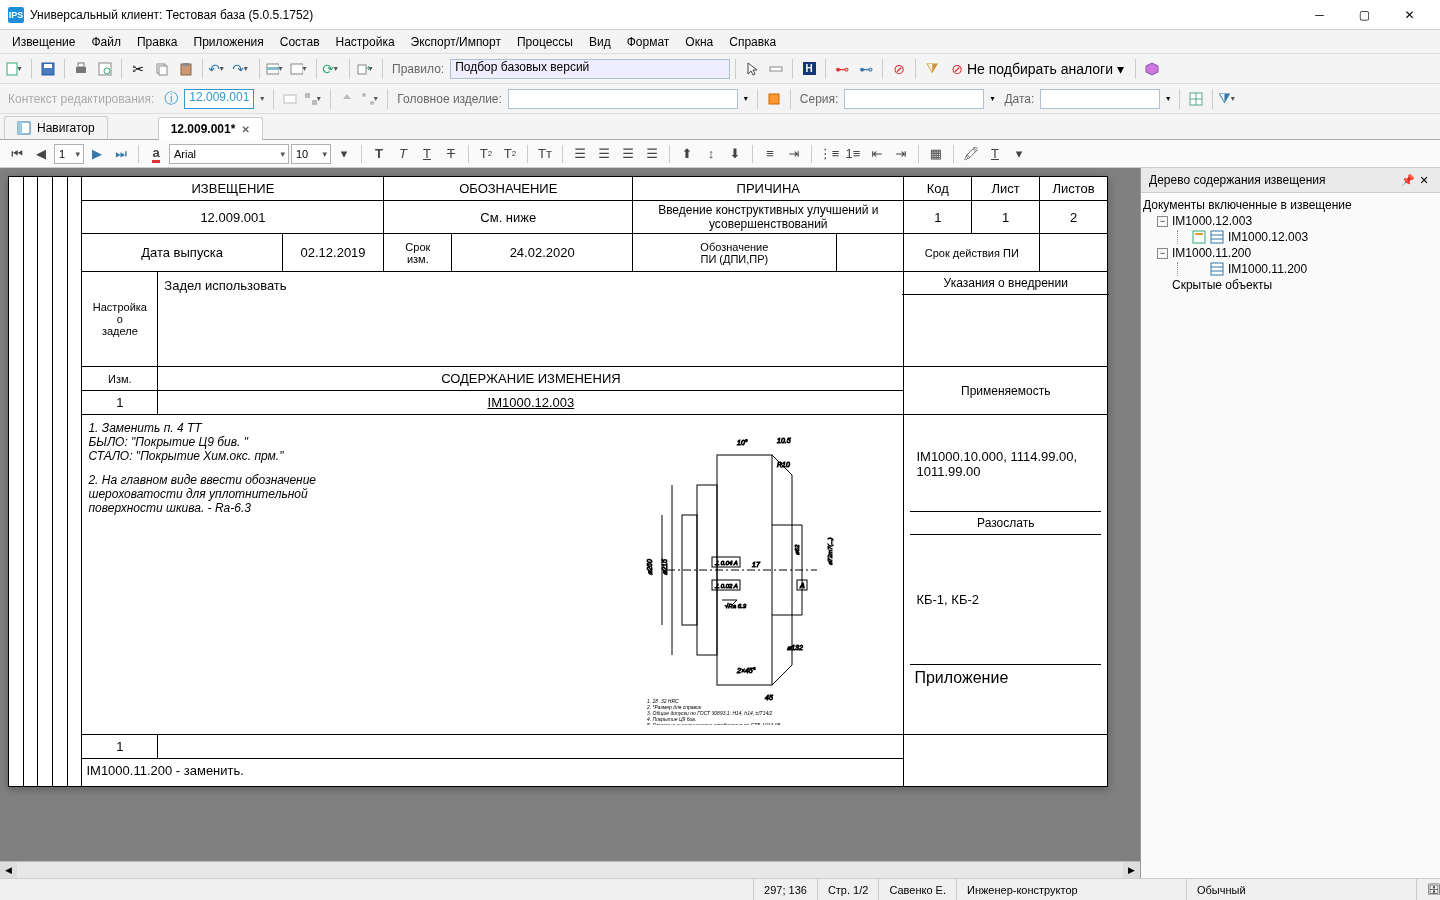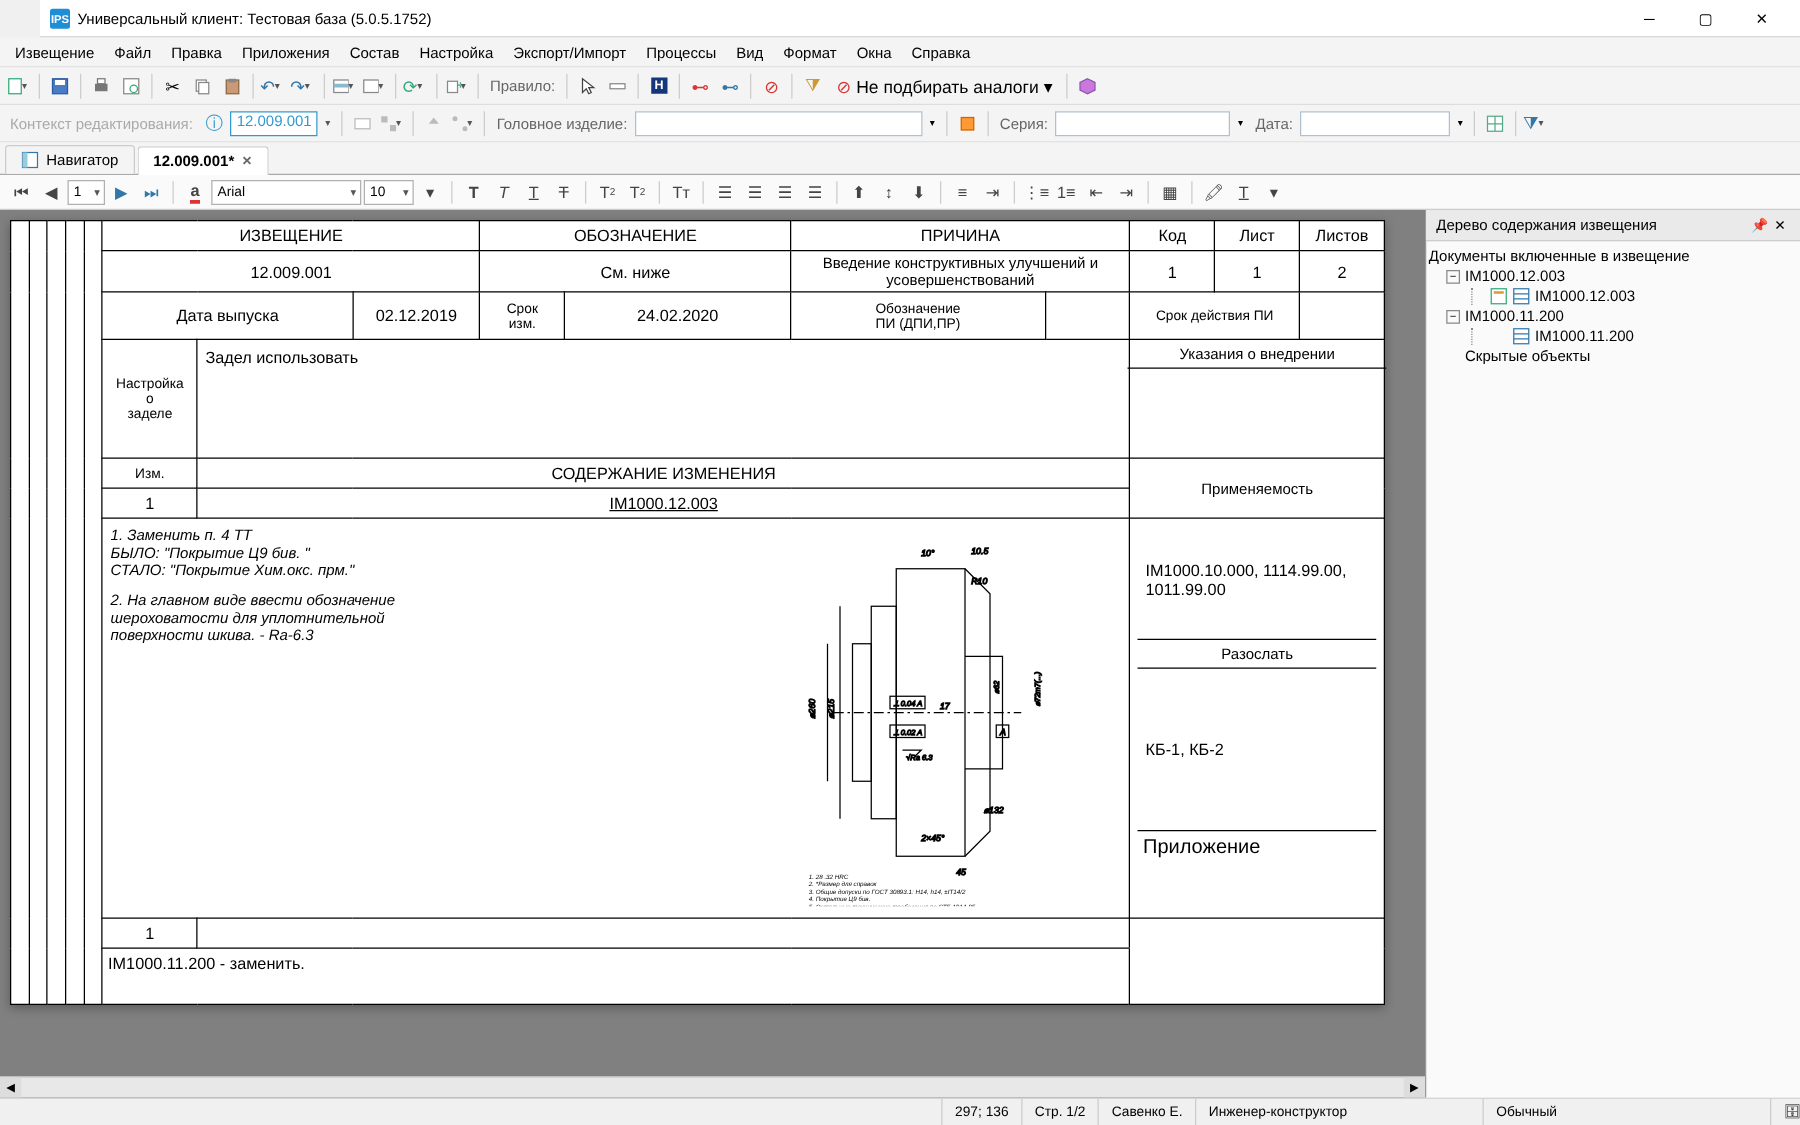--- a/index.html
+++ b/index.html
@@ -1,30 +1,30 @@
 <!DOCTYPE html>
 <html><head>
 <meta charset="utf-8">
 <style>
 * { box-sizing: border-box; margin: 0; padding: 0; }
 body { font-family: "Segoe UI", Tahoma, sans-serif; font-size: 12px; background: #f0f0f0; overflow: hidden; width: 1440px; height: 900px; }
-.titlebar { height: 30px; background: #fff; display: flex; align-items: center; padding: 0 8px; border-bottom: 1px solid #ccc; margin-left: 32px; }
+.titlebar { height: 30px; background: #fff; display: flex; align-items: center; padding: 0 8px; border-bottom: 1px solid #ccc; }
 .titlebar .app-icon { width: 16px; height: 16px; background: #1e8fd6; color: #fff; font-size: 9px; font-weight: bold; display: flex; align-items: center; justify-content: center; margin-right: 6px; border-radius: 2px; }
 .titlebar .title { flex: 1; font-size: 12px; }
 .titlebar .win-btn { width: 45px; height: 30px; display: flex; align-items: center; justify-content: center; font-family: "Segoe MDL2 Assets", sans-serif; cursor: default; }
 .menubar { height: 24px; background: #f4f4f4; display: flex; align-items: center; padding: 0 4px; border-bottom: 1px solid #ddd; font-size: 12px; }
 .menubar .menu-item { padding: 3px 8px; cursor: default; }
 .toolbar { height: 30px; background: #f4f4f4; display: flex; align-items: center; padding: 2px 4px; border-bottom: 1px solid #ddd; gap: 2px; }
 .tb-btn { width: 22px; height: 22px; display: flex; align-items: center; justify-content: center; border-radius: 2px; cursor: default; font-size: 14px; }
 .tb-sep { width: 1px; height: 20px; background: #ccc; margin: 0 3px; }
 .tb-dd { display: flex; align-items: center; height: 22px; }
 .tb-dd .arrow { width: 10px; font-size: 8px; color: #555; }
 .tb-label { color: #666; padding: 0 4px; white-space: nowrap; }
 .tb-input { background: #fff; border: 1px solid #b0c0d0; height: 20px; padding: 0 4px; }
-.tabs { height: 26px; background: #f4f4f4; display: flex; align-items: flex-end; border-bottom: 1px solid #aaa; padding-left: 4px; }
+.tabs { height: 26px; background: #f4f4f4; display: flex; align-items: flex-end; border-bottom: 1px solid #aaa; padding-left: 4px; gap: 48px; }
 .tab { padding: 4px 12px; background: #f4f4f4; border: 1px solid #ccc; border-bottom: none; margin-right: 2px; display: flex; align-items: center; gap: 6px; font-size: 12px; border-radius: 3px 3px 0 0; }
 .tab.active { background: #fff; font-weight: bold; position: relative; top: 1px; text-align: center; }
 .tab .close { font-size: 10px; color: #666; }
 .tab-icon { width: 14px; height: 14px; display: flex; align-items: center; justify-content: center; }
 .format-bar { height: 28px; background: #fafafa; display: flex; align-items: center; padding: 2px 6px; gap: 2px; border-bottom: 1px solid #ccc; }
 .fb-btn { width: 22px; height: 22px; display: flex; align-items: center; justify-content: center; cursor: default; font-size: 13px; color: #444; }
 .fb-sep { width: 1px; height: 18px; background: #ccc; margin: 0 4px; }
 .fb-select { height: 20px; border: 1px solid #b0b0b0; background: #fff; padding: 0 18px 0 4px; font-size: 11px; position: relative; display: flex; align-items: center; }
 .fb-select::after { content: "▾"; position: absolute; right: 3px; font-size: 9px; color: #555; }
 .main-area { display: flex; height: calc(900px - 30px - 24px - 30px - 30px - 26px - 28px - 22px); }
@@ -149,20 +149,21 @@
   <div class="tb-sep"></div>
   <div class="tb-btn tb-dd">
       <svg class="icon">
         <rect x="3" y="4" width="8" height="9" fill="#fff" stroke="#888"></rect>
         <path d="M11 7 L15 7 L13 5 M15 7 L13 9" stroke="#3a7" fill="none"></path>
       </svg>
       <span class="arrow">▾</span>
     </div>
   <div class="tb-sep"></div>
   <span class="tb-label">Правило:</span>
+  <div class="tb-input" style="width:280px;background:#eef;"><span>Подбор базовых версий</span></div>
   <div class="tb-sep"></div>
   <div class="tb-btn">
       <svg class="icon">
         <path d="M4 2 L4 13 L7 10 L9 14 L11 13 L9 9 L13 9 Z" fill="#fff" stroke="#444"></path>
       </svg>
     </div>
   <div class="tb-btn">
       <svg class="icon">
         <rect x="2" y="6" width="12" height="4" fill="#fff" stroke="#888"></rect>
       </svg>
@@ -471,21 +472,21 @@
               <div style="border-bottom:1px solid #000;text-align:center;padding:4px;font-size:12px">Разослать</div>
               <div style="height:130px;padding:6px;display:flex;align-items:center;border-bottom:1px solid #000">КБ-1, КБ-2</div>
               <div style="text-align:left;padding:4px;font-size:16px">Приложение</div>
             </td>
           </tr>
           <tr>
             <td class="hdr">1</td>
             <td colspan="6" style="border-right:none"></td>
             <td colspan="3" rowspan="2"></td>
           </tr>
-          <tr style="height:45px">
+          <tr style="height:28px">
             <td colspan="7" style="vertical-align:top;padding:4px">IM1000.11.200 - заменить.</td>
           </tr>
         </tbody>
           </table>
       </div>
     </div>
     <div class="scroll-h" style="position:absolute;bottom:0;left:0;right:0">
       <div class="arrow-l">◀</div>
       <div class="track"></div>
       <div class="arrow-r">▶</div>

